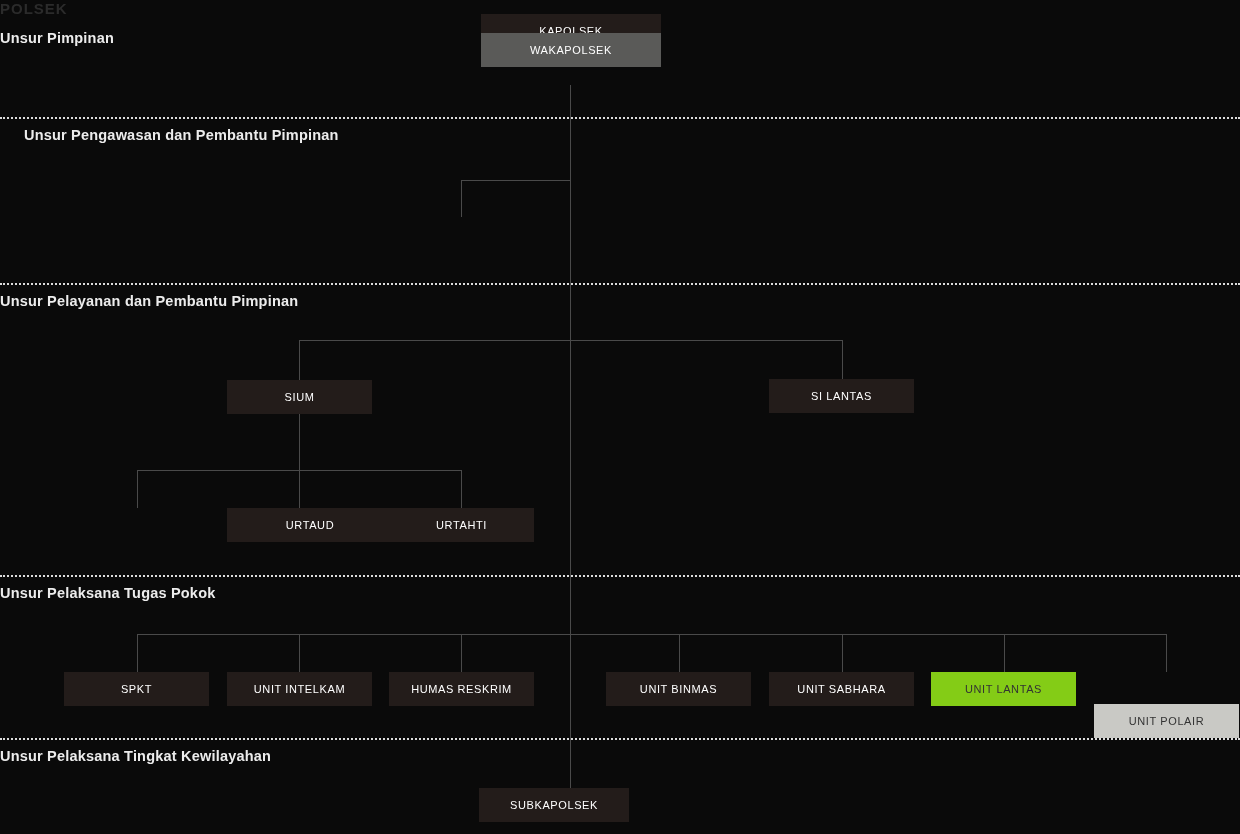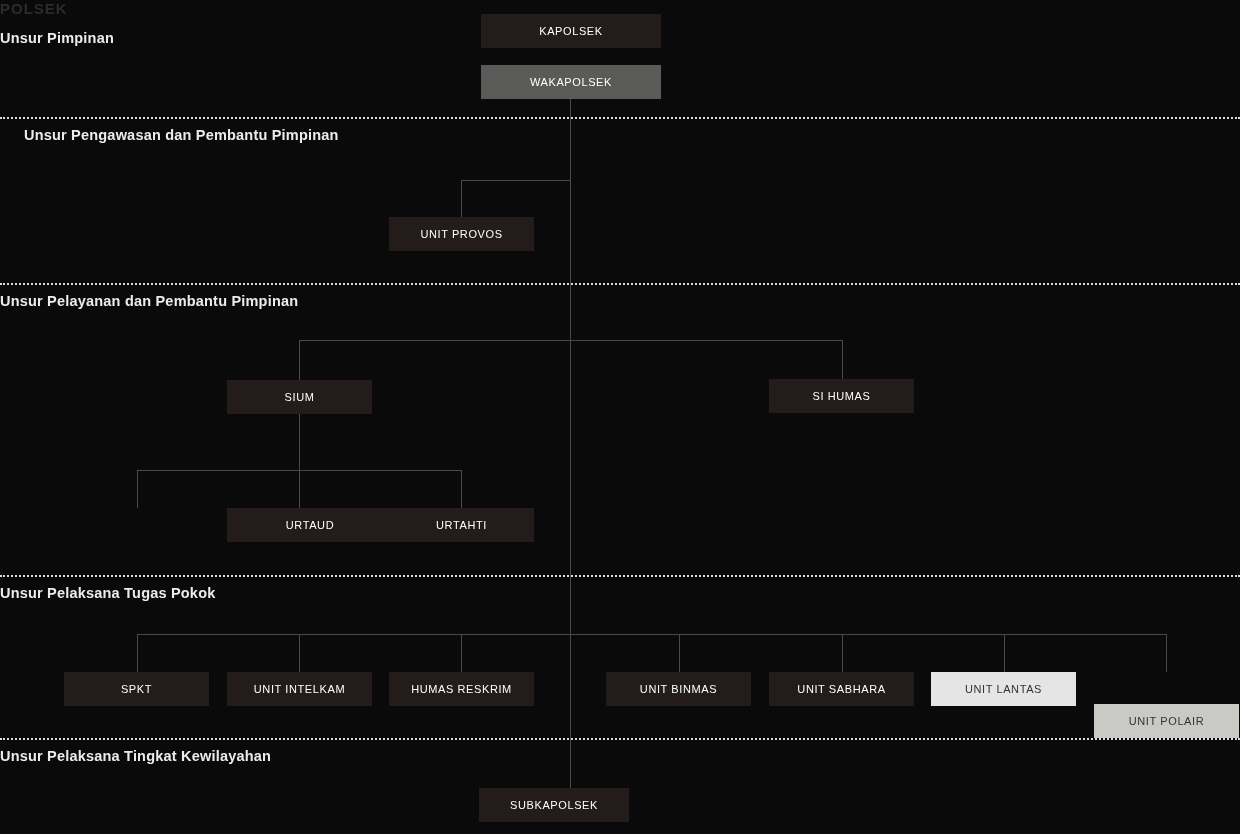--- a/index.html
+++ b/index.html
@@ -50,21 +50,21 @@
     line-height: 34px;
     text-align: center;
     font-size: 11px;
     letter-spacing: 0.6px;
     color: #ffffff;
     background: #231c1a;
     overflow: hidden;
     white-space: nowrap;
   }
   .node.dark2 { background: #5a5a58; color: #ffffff; }
-  .node.light { background: #e5e5e5; color: #333333; }
+  .node.light { background: #84cc16; color: #333333; }
   .node.light2 { background: #c9c9c5; color: #333333; }
   .line {
     position: absolute;
     background: #4a4a4a;
   }
   .line.v { width: 1px; }
   .line.h { height: 1px; }
 </style>
 </head>
 <body>
@@ -102,26 +102,25 @@
   <div class="line h" style="left:137px; top:634px; width:1030px;"></div>
   <div class="line v" style="left:137px; top:634px; height:38px;"></div>
   <div class="line v" style="left:299px; top:634px; height:38px;"></div>
   <div class="line v" style="left:461px; top:634px; height:38px;"></div>
   <div class="line v" style="left:679px; top:634px; height:38px;"></div>
   <div class="line v" style="left:842px; top:634px; height:38px;"></div>
   <div class="line v" style="left:1004px; top:634px; height:38px;"></div>
   <div class="line v" style="left:1166px; top:634px; height:38px;"></div>
 
   <div class="node" style="left:481px; top:14px; width:180px;">KAPOLSEK</div>
-  <div class="node dark2" style="left:481px; top:65px; width:180px;">WAKAPOLSEK</div>
+  <div class="node dark2" style="left:481px; top:33px; width:180px;">WAKAPOLSEK</div>
 
-  <div class="node" style="left:389px; top:217px; width:145px;">UNIT PROVOS</div>
 
   <div class="node" style="left:227px; top:380px; width:145px;">SIUM</div>
-  <div class="node" style="left:769px; top:379px; width:145px;">SI HUMAS</div>
+  <div class="node" style="left:769px; top:379px; width:145px;">SI LANTAS</div>
 
   <div class="node" style="left:227px; top:508px; width:166px;">URTAUD</div>
   <div class="node" style="left:389px; top:508px; width:145px;">URTAHTI</div>
 
   <div class="node" style="left:64px; top:672px; width:145px;">SPKT</div>
   <div class="node" style="left:227px; top:672px; width:145px;">UNIT INTELKAM</div>
   <div class="node" style="left:389px; top:672px; width:145px;">HUMAS RESKRIM</div>
   <div class="node" style="left:606px; top:672px; width:145px;">UNIT BINMAS</div>
   <div class="node" style="left:769px; top:672px; width:145px;">UNIT SABHARA</div>
   <div class="node light" style="left:931px; top:672px; width:145px;">UNIT LANTAS</div>

